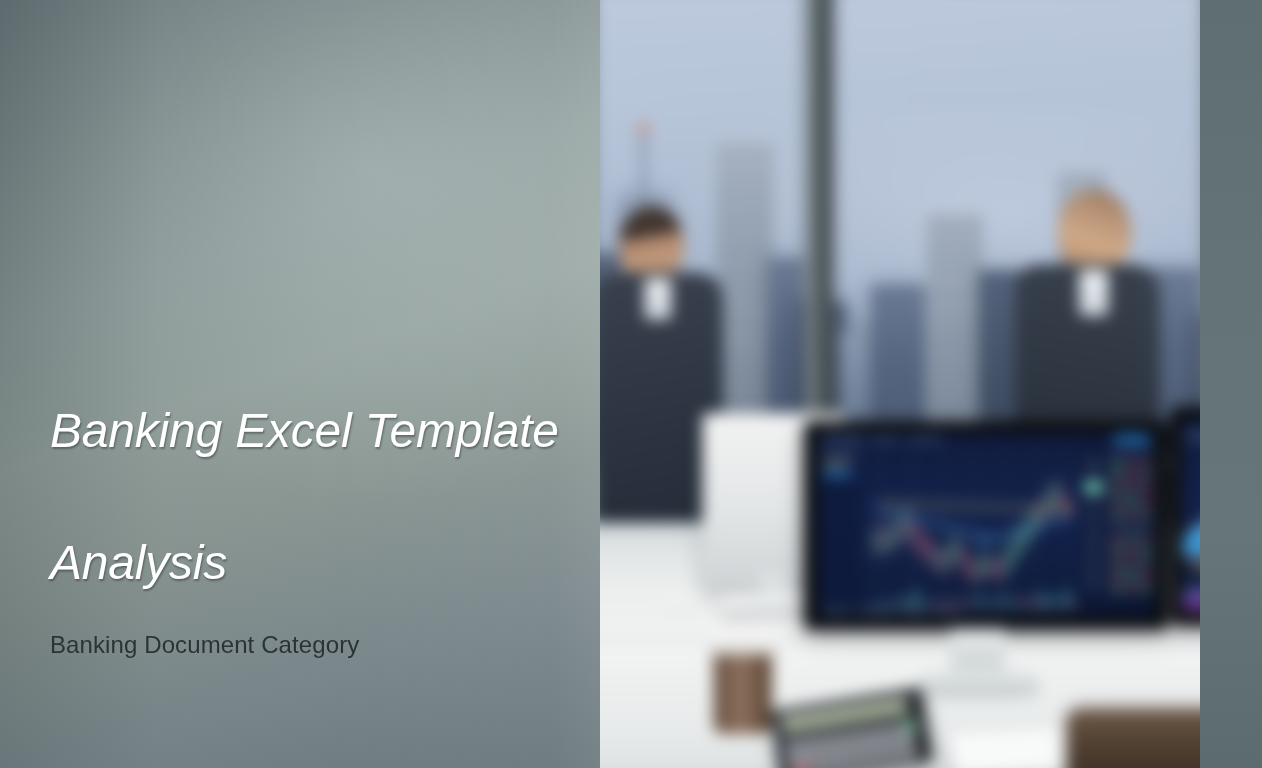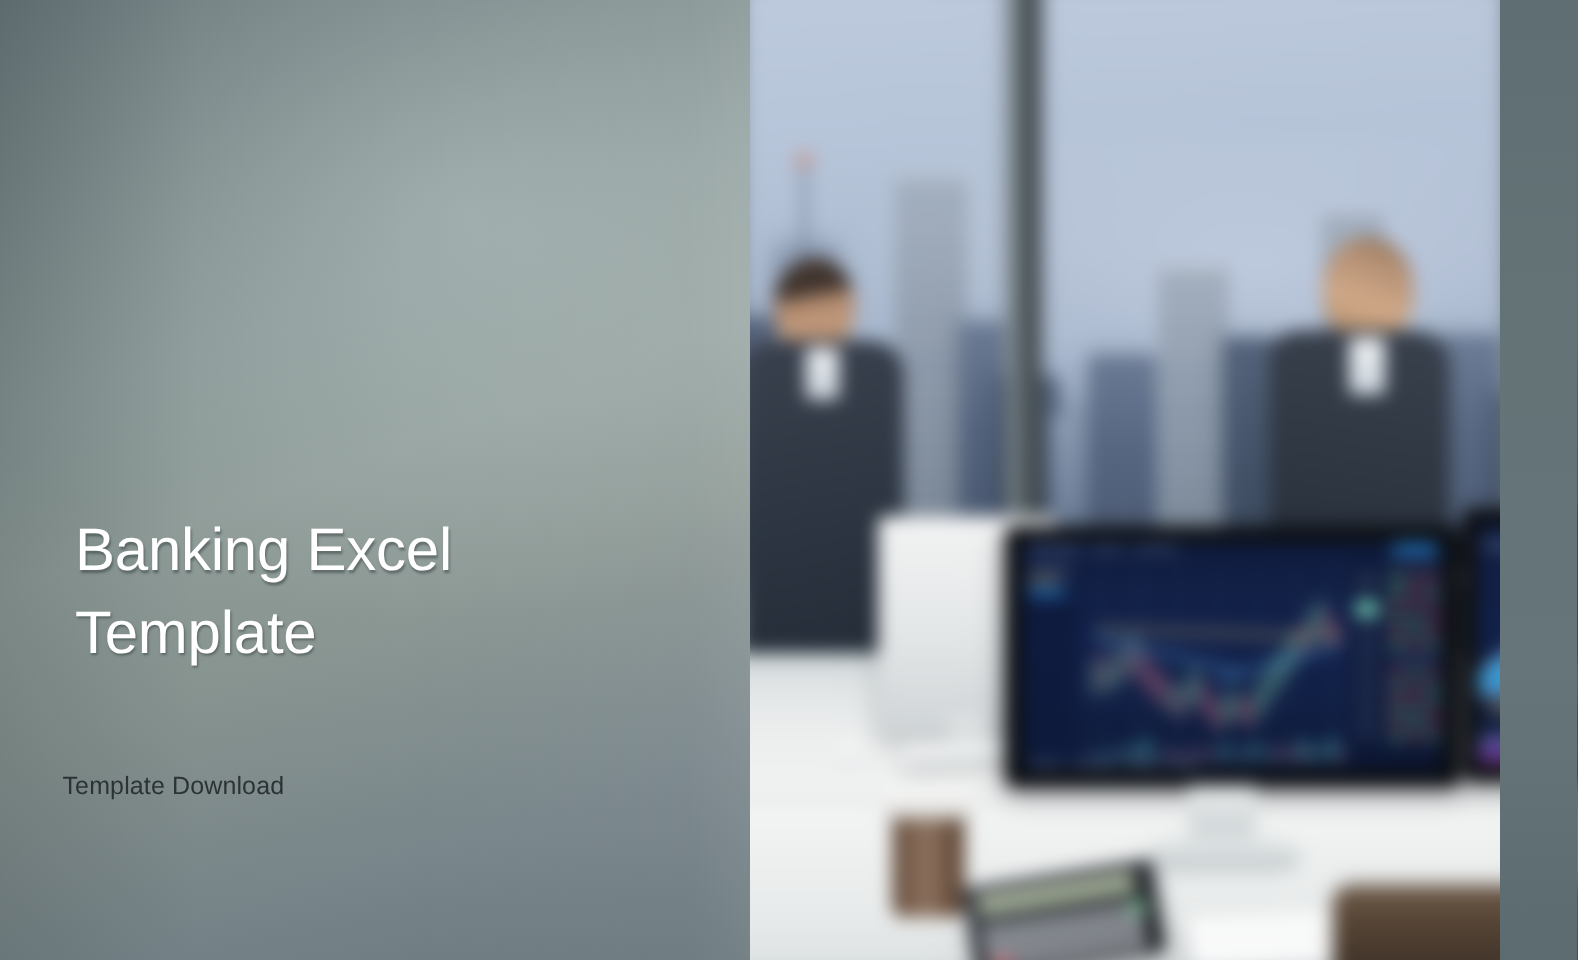--- a/index.html
+++ b/index.html
@@ -257,27 +257,28 @@
     background: linear-gradient(180deg,#5f6e72 0%, #647376 35%, #66757a 70%, #5c6b6f 100%);
   }
 
   
   .text-block {
     position:absolute;
     left:50px; top:398px;
     width:520px;
   }
   .headline {
-    margin:10px;
+    margin:0;
     font-size:48px;
     line-height:66px;
     font-weight:400;
     letter-spacing:-0.2px;
     color:#ffffff;
     text-shadow: 1px 2px 2px rgba(25,35,38,.40);
+    font-style: italic;
   }
   .sub1 {
     margin:34px 0 0 0;
     font-size:24px;
     line-height:30px;
     font-weight:400;
     color:#2c3336;
     letter-spacing:.1px;
   }
   .sub2 {
@@ -540,17 +541,18 @@
   </div>
 
   <div class="wall-left"></div>
   <div class="wall-left-shade"></div>
   <div class="wall-right"></div>
 
   <div class="text-block">
     <h1 class="headline">
       <span>Banking Excel Template</span><br>
       <br>
+      <span>Analysis</span>
     </h1>
-    <p class="sub2">Template Download</p>
+    <p class="sub1">Banking Document Category</p>
   </div>
 
 </div>
 
 </body></html>

